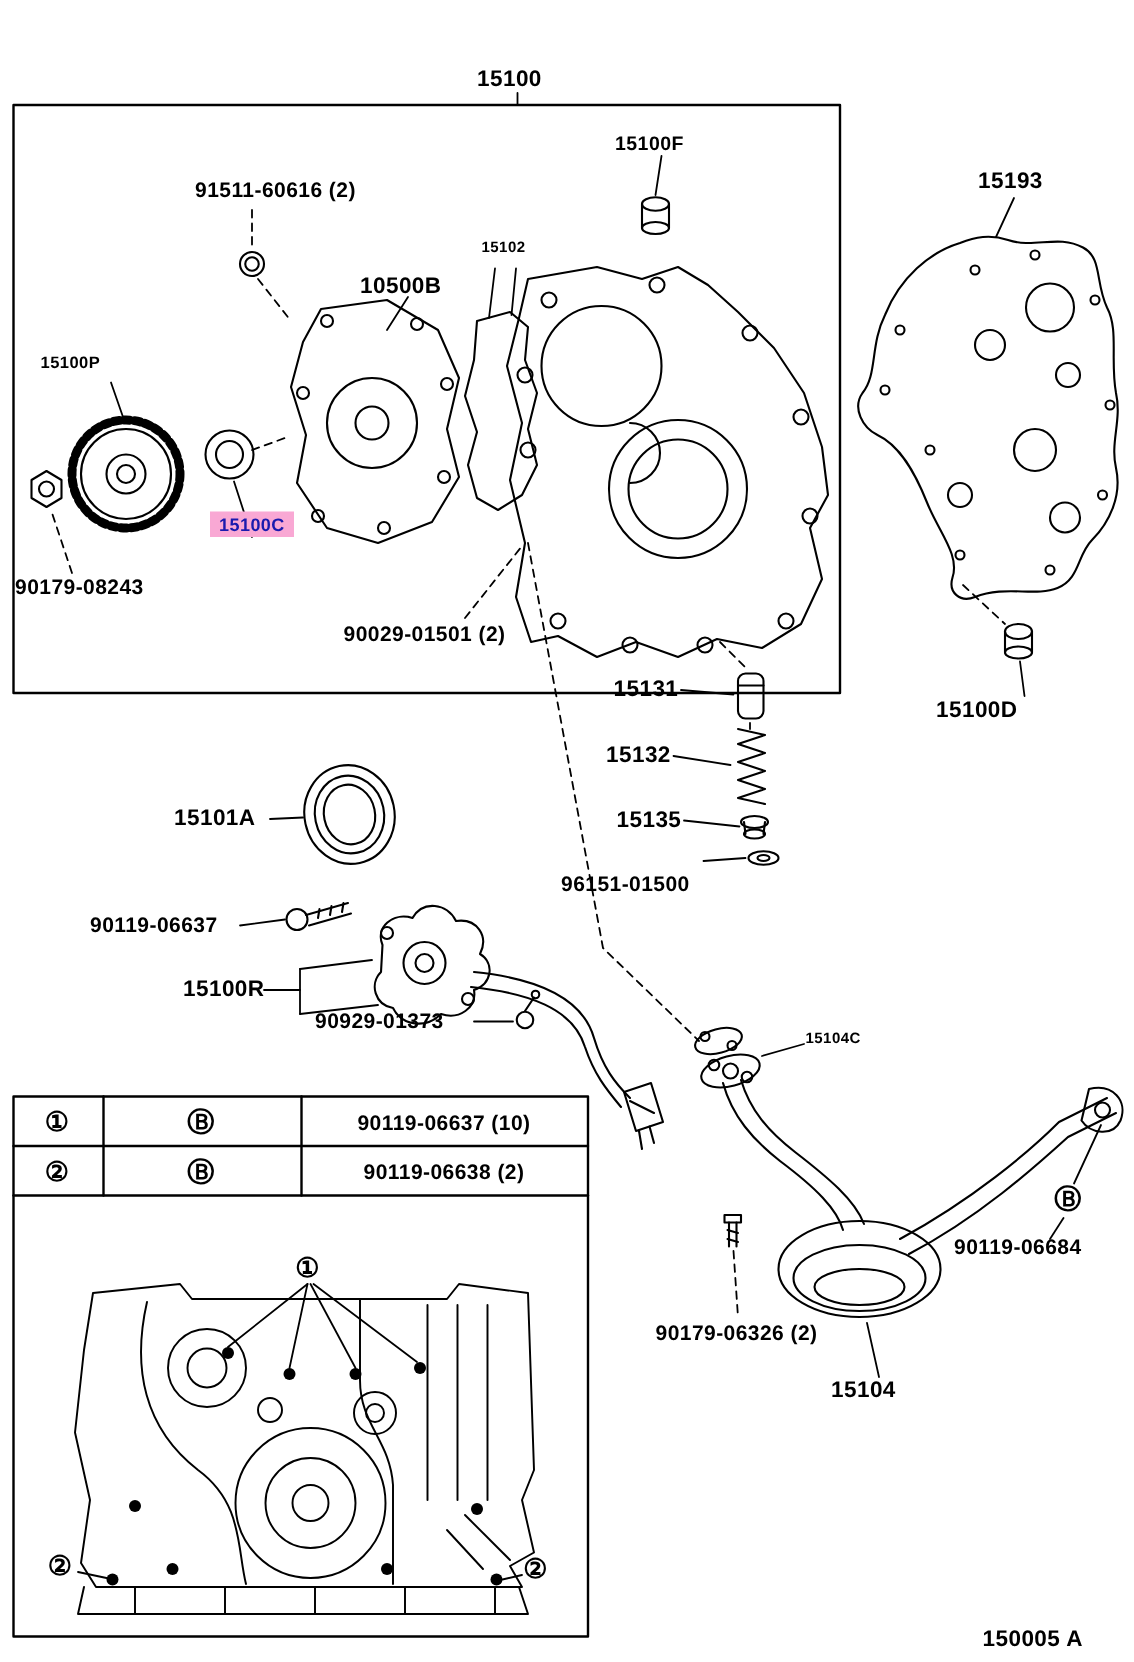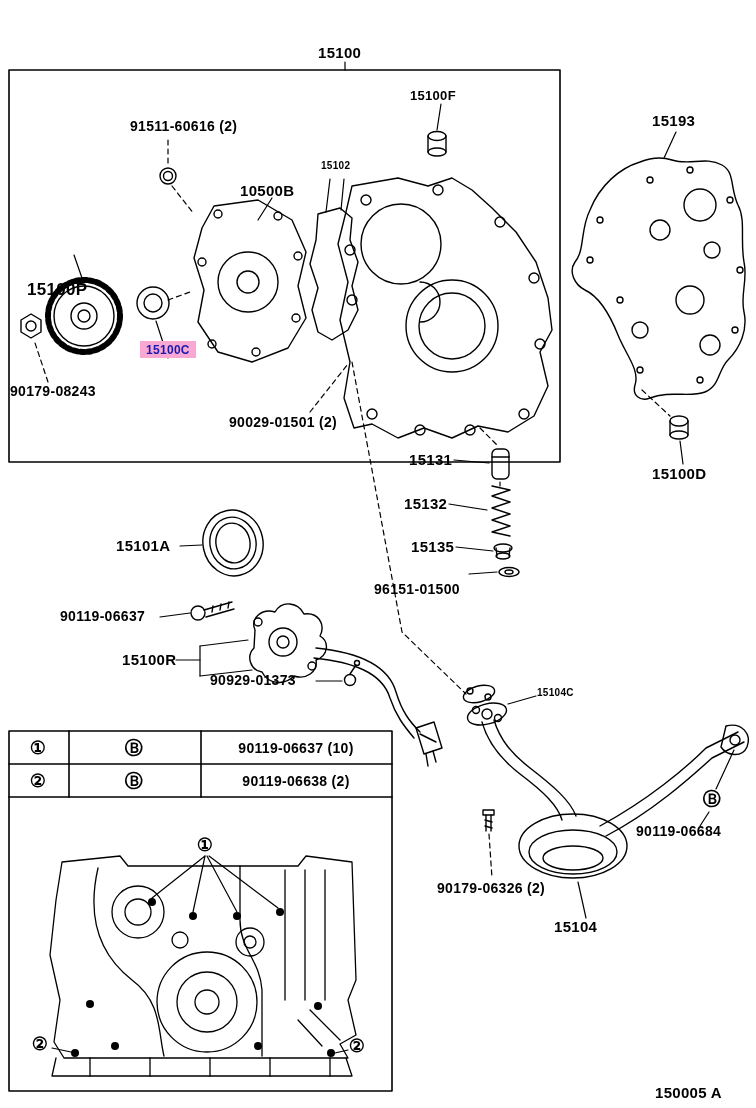--- a/index.html
+++ b/index.html
@@ -297,29 +297,29 @@
       <circle cx="331" cy="1053" r="4"></circle>
     </g>
   </svg>
 
   <div class="lbl" style="left:318px;top:45px;font-size:15px;">15100</div>
   <div class="lbl" style="left:410px;top:89px;font-size:13px;">15100F</div>
   <div class="lbl" style="left:130px;top:119px;">91511-60616 (2)</div>
   <div class="lbl" style="left:301px;top:161px;font-size:10px;margin-left:20px;">15102</div>
   <div class="lbl" style="left:240px;top:183px;font-size:15px;">10500B</div>
   <div class="lbl" style="left:652px;top:113px;font-size:15px;">15193</div>
-  <div class="lbl" style="left:27px;top:237px;font-size:17px;margin-top:44px;">15100P</div>
+  <div class="lbl" style="left:27px;top:237px;font-size:11px;">15100P</div>
   <div class="lbl hl" style="left: 140px; top: 341px; font-size: 12px; background: #f9a8d4; color: rgb(26, 26, 174);">15100C</div>
   <div class="lbl" style="left:10px;top:384px;">90179-08243</div>
   <div class="lbl" style="left:229px;top:415px;">90029-01501 (2)</div>
   <div class="lbl" style="left:409px;top:452px;font-size:15px;">15131</div>
   <div class="lbl" style="left:404px;top:496px;font-size:15px;">15132</div>
   <div class="lbl" style="left:411px;top:539px;font-size:15px;">15135</div>
   <div class="lbl" style="left:374px;top:566px;margin-top:16px;">96151-01500</div>
-  <div class="lbl" style="left:652px;top:466px;font-size:15px;text-align:center;">15100D</div>
+  <div class="lbl" style="left:624px;top:466px;font-size:15px;text-align:center;">15100D</div>
   <div class="lbl" style="left:116px;top:538px;font-size:15px;">15101A</div>
   <div class="lbl" style="left:60px;top:609px;">90119-06637</div>
   <div class="lbl" style="left:122px;top:652px;font-size:15px;text-align:center;">15100R</div>
   <div class="lbl" style="left:210px;top:673px;">90929-01373</div>
   <div class="lbl" style="left:537px;top:688px;font-size:10px;">15104C</div>
   <div class="lbl" style="left:636px;top:824px;">90119-06684</div>
   <div class="lbl" style="left:437px;top:881px;">90179-06326 (2)</div>
   <div class="lbl" style="left:554px;top:919px;font-size:15px;">15104</div>
 
   <div class="lbl circ center" style="left:712px;top:799px;">Ⓑ</div>

